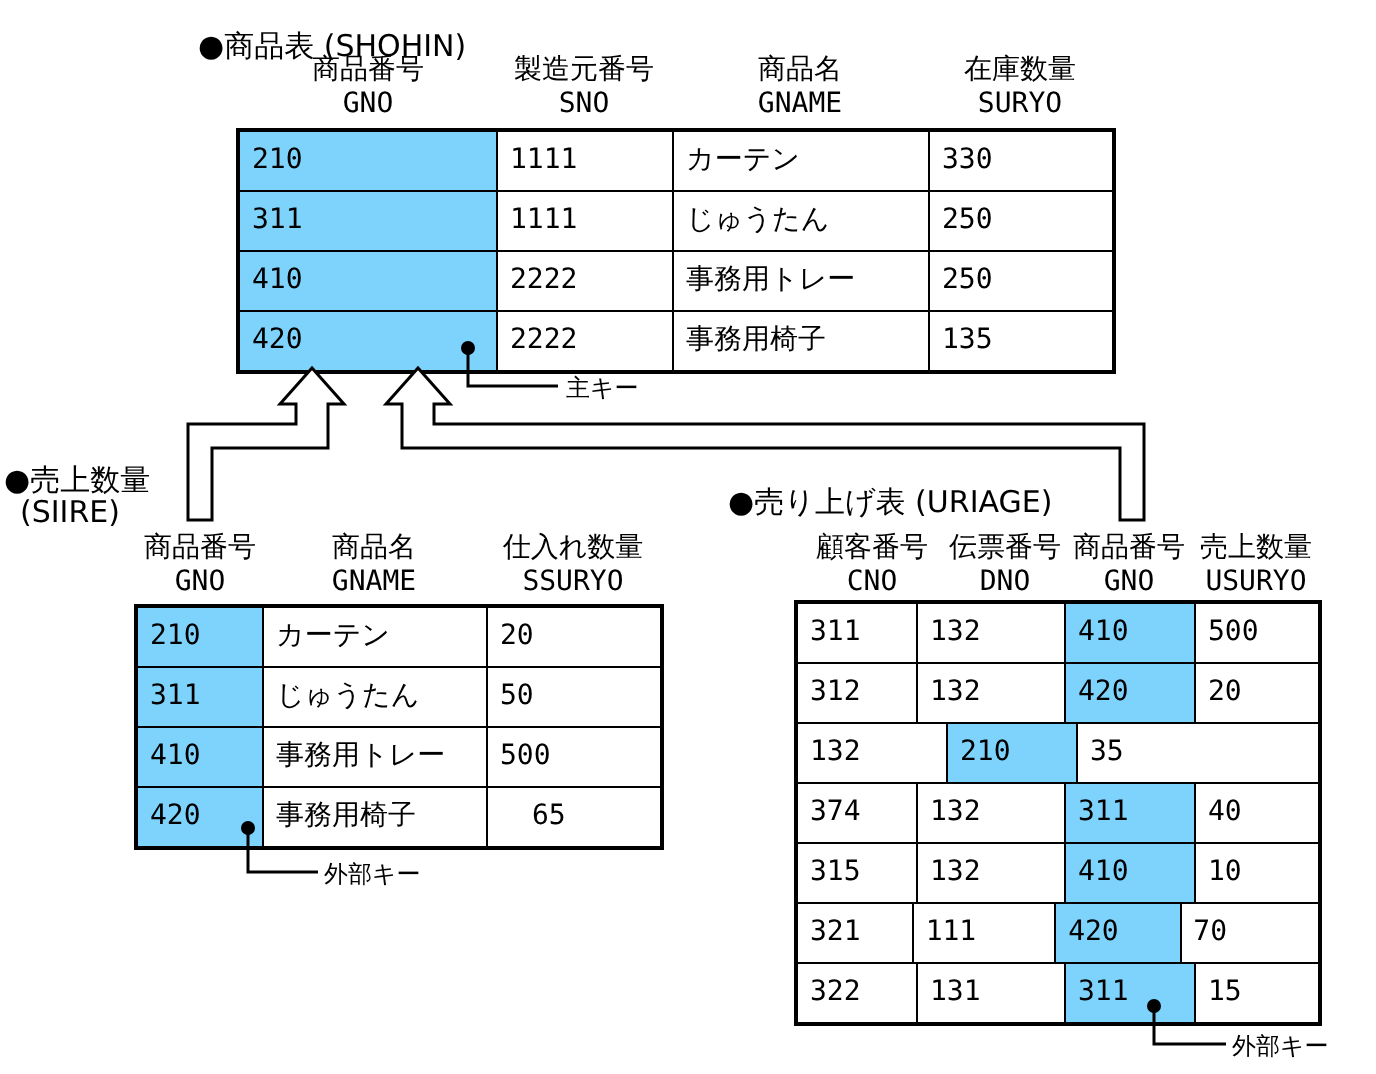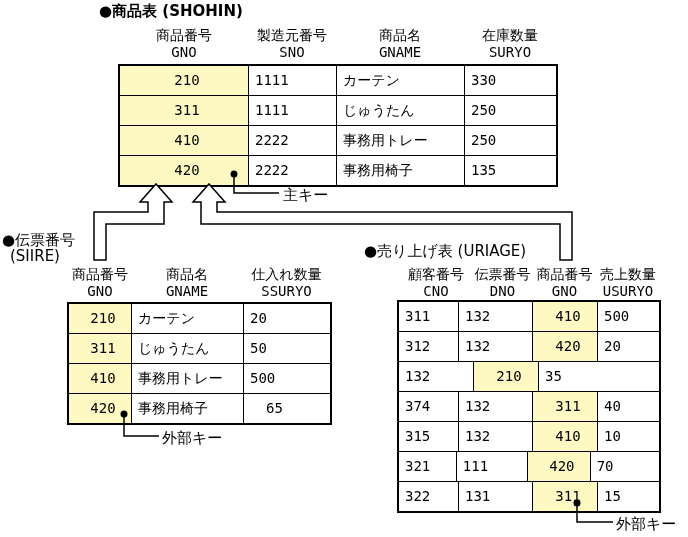--- a/index.html
+++ b/index.html
@@ -9,30 +9,30 @@
   .hdr{position:absolute;display:flex;}
   .hcol{text-align:center;font-size:14px;line-height:17px;white-space:nowrap;}
   .hcol .code{font-family:"DejaVu Sans Mono","DejaVu Sans",monospace;font-size:14px;}
   .tbl{position:absolute;border:2px solid #000;background:#fff;}
   .trow{display:flex;height:29px;}
   .trow + .trow{border-top:1px solid #000;}
   .tcell{box-sizing:border-box;padding-left:6px;font-size:14px;line-height:29px;
          white-space:nowrap;overflow:hidden;}
   .tcell + .tcell{border-left:1px solid #000;}
   .num{font-family:"DejaVu Sans Mono","DejaVu Sans",monospace;}
-  .gray{background:#fef9c3;text-align:center;}
-  .keylabel{position:absolute;font-size:15px;white-space:nowrap;}
+  .gray{background:#7dd3fc;}
+  .keylabel{position:absolute;font-size:12px;white-space:nowrap;}
   svg.overlay{position:absolute;left:0;top:0;pointer-events:none;}
 </style>
 </head>
 <body>
 
 <div class="canvas">
 
-  <div class="title" style="left:99px;top:2px;font-weight:bold;">●商品表 (SHOHIN)</div>
+  <div class="title" style="left:99px;top:14px;">●商品表 (SHOHIN)</div>
 
   <div class="hdr" style="left:120px;top:27px;">
     <div class="hcol" style="width:128px;">
       <div>商品番号</div>
       <div class="code">GNO</div>
     </div>
     <div class="hcol" style="width:88px;">
       <div>製造元番号</div>
       <div class="code">SNO</div>
     </div>
@@ -66,21 +66,21 @@
       <div class="tcell num" style="width:92px;">250</div>
     </div>
     <div class="trow">
       <div class="tcell num gray" style="width:128px;">420</div>
       <div class="tcell num" style="width:88px;">2222</div>
       <div class="tcell" style="width:128px;">事務用椅子</div>
       <div class="tcell num" style="width:92px;">135</div>
     </div>
   </div>
 
-  <div class="title" style="left:2px;top:231px;">●伝票番号</div>
+  <div class="title" style="left:2px;top:231px;">●売上数量</div>
   <div class="title" style="left:10px;top:247px;">(SIIRE)</div>
 
   <div class="hdr" style="left:69px;top:266px;">
     <div class="hcol" style="width:62px;">
       <div>商品番号</div>
       <div class="code">GNO</div>
     </div>
     <div class="hcol" style="width:112px;">
       <div>商品名</div>
       <div class="code">GNAME</div>

